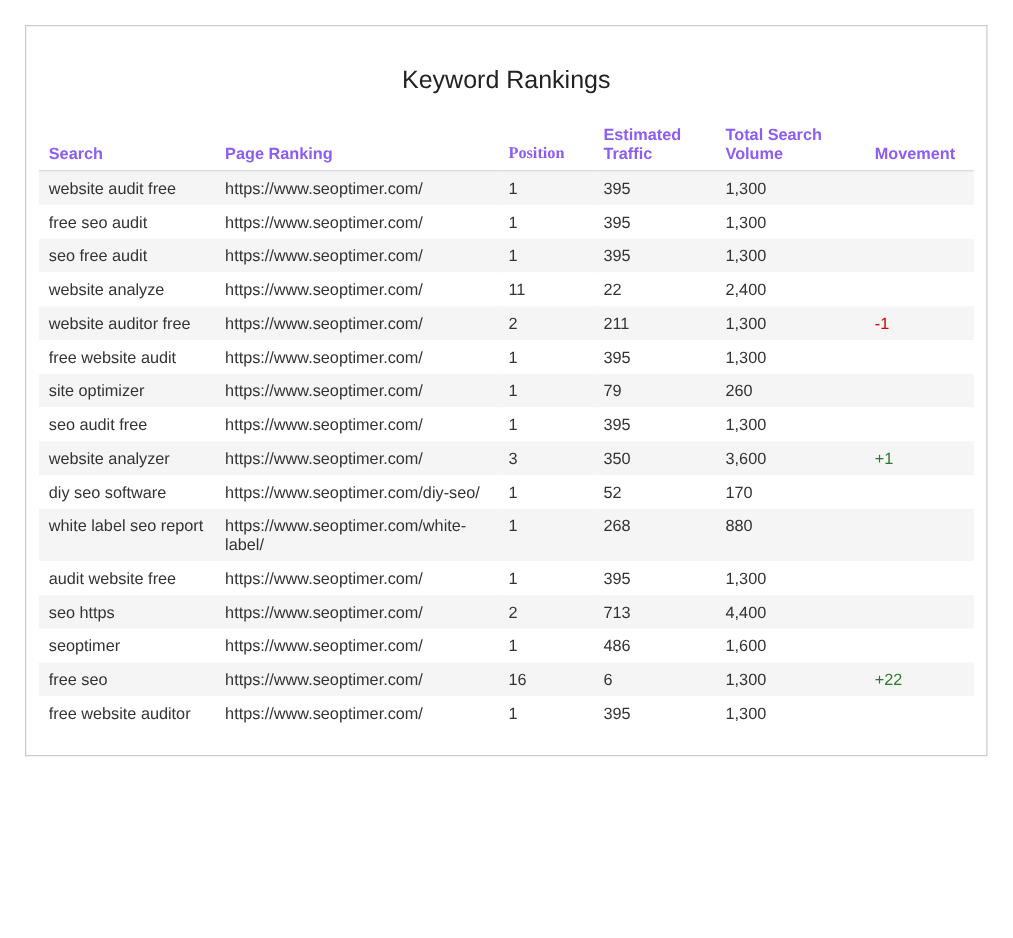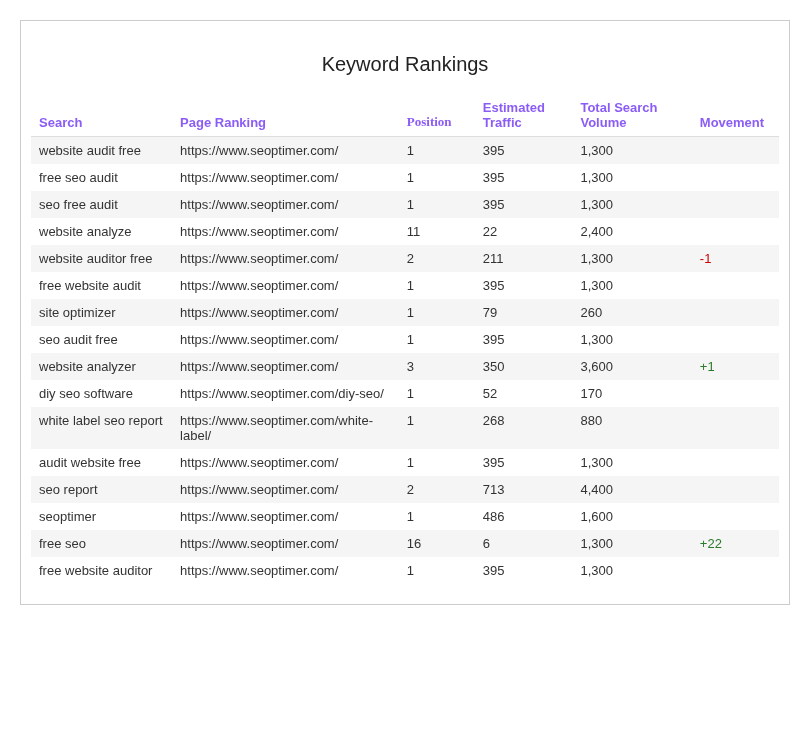--- a/index.html
+++ b/index.html
@@ -186,21 +186,21 @@
         </tr>
         <tr>
           <td>audit website free</td>
           <td>https://www.seoptimer.com/</td>
           <td>1</td>
           <td>395</td>
           <td>1,300</td>
           <td></td>
         </tr>
         <tr>
-          <td>seo report</td>
+          <td>seo https</td>
           <td>https://www.seoptimer.com/</td>
           <td>2</td>
           <td>713</td>
           <td>4,400</td>
           <td></td>
         </tr>
         <tr>
           <td>seoptimer</td>
           <td>https://www.seoptimer.com/</td>
           <td>1</td>

